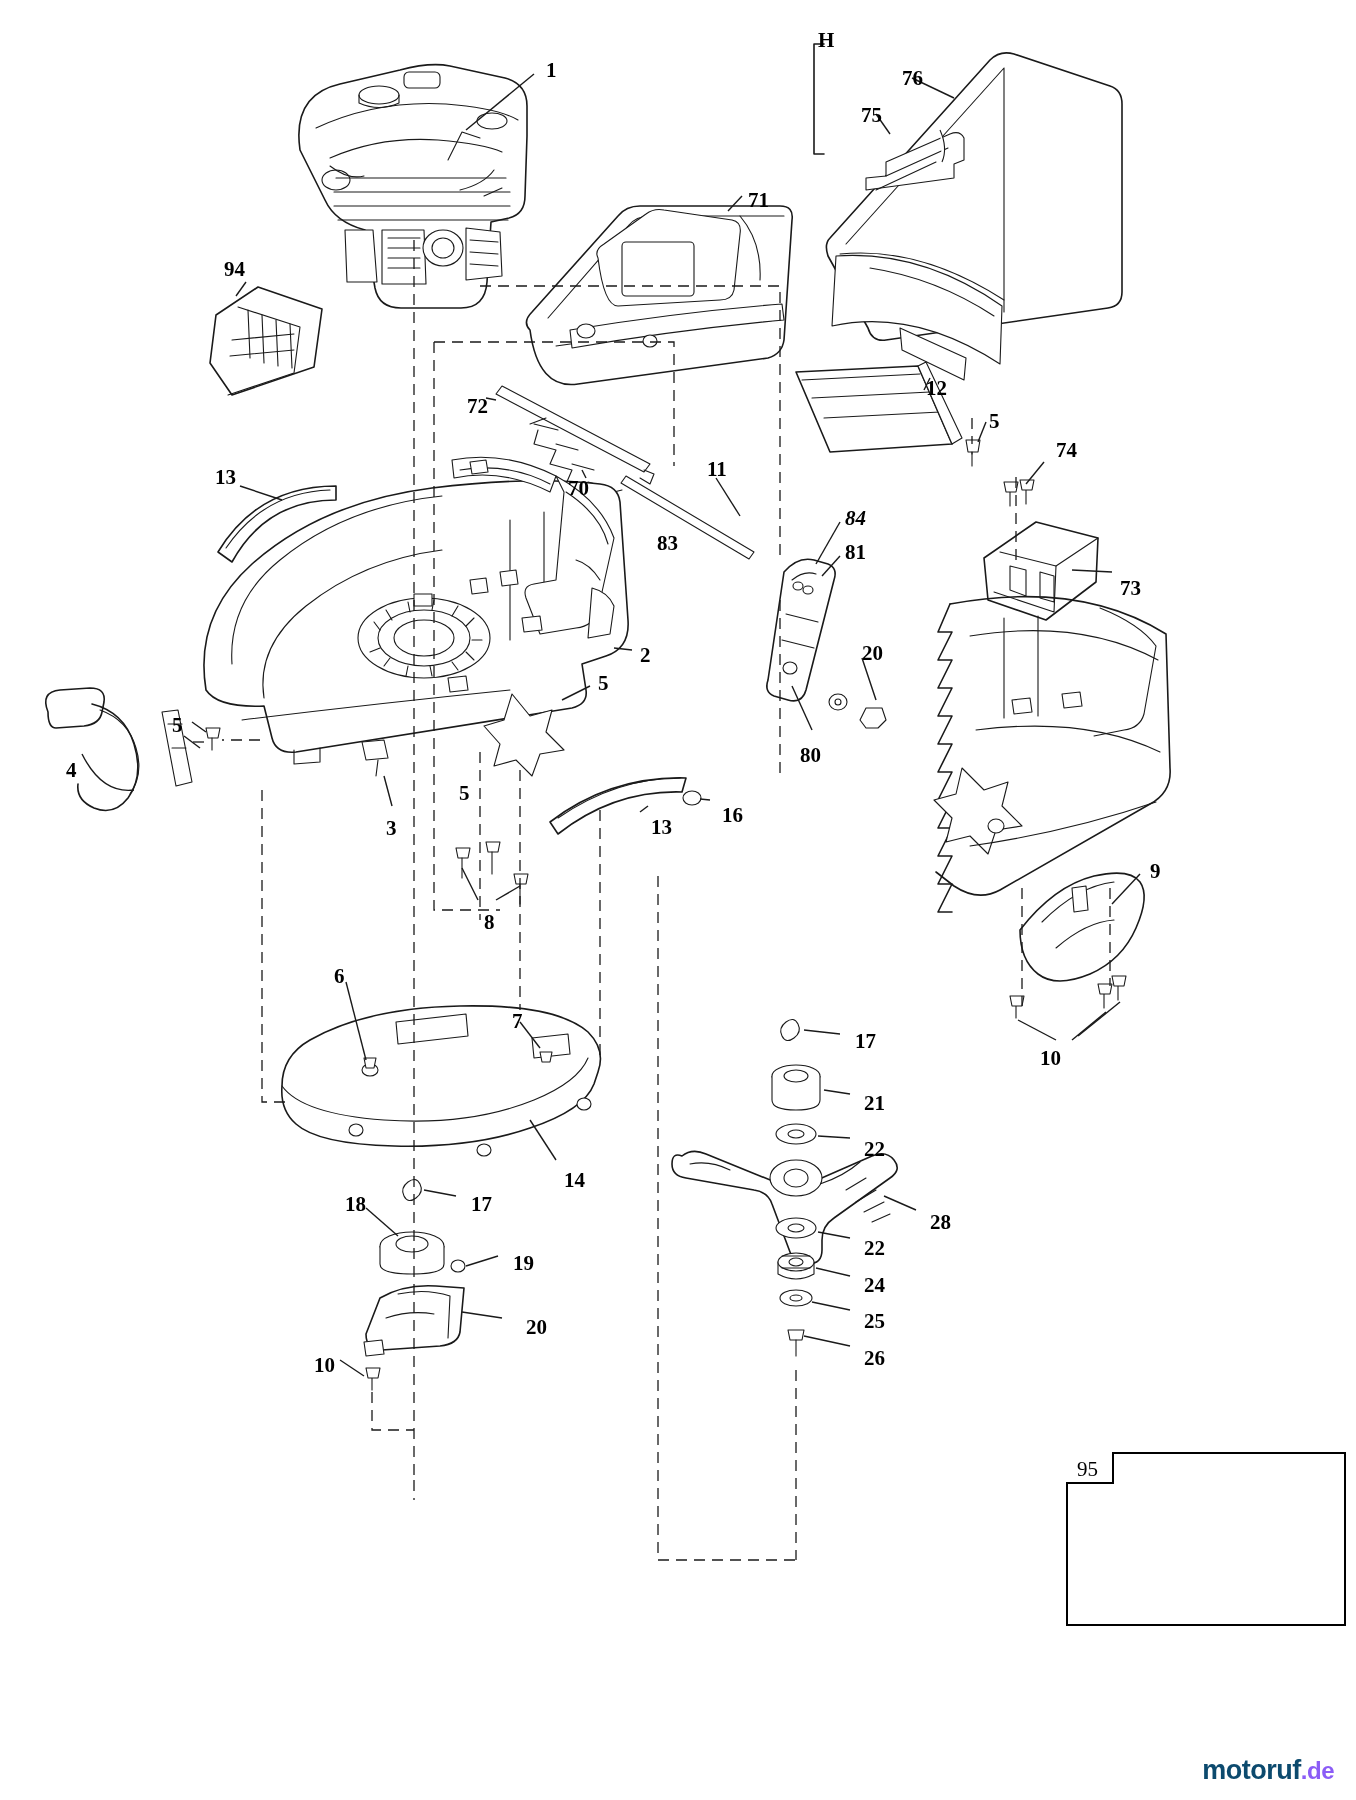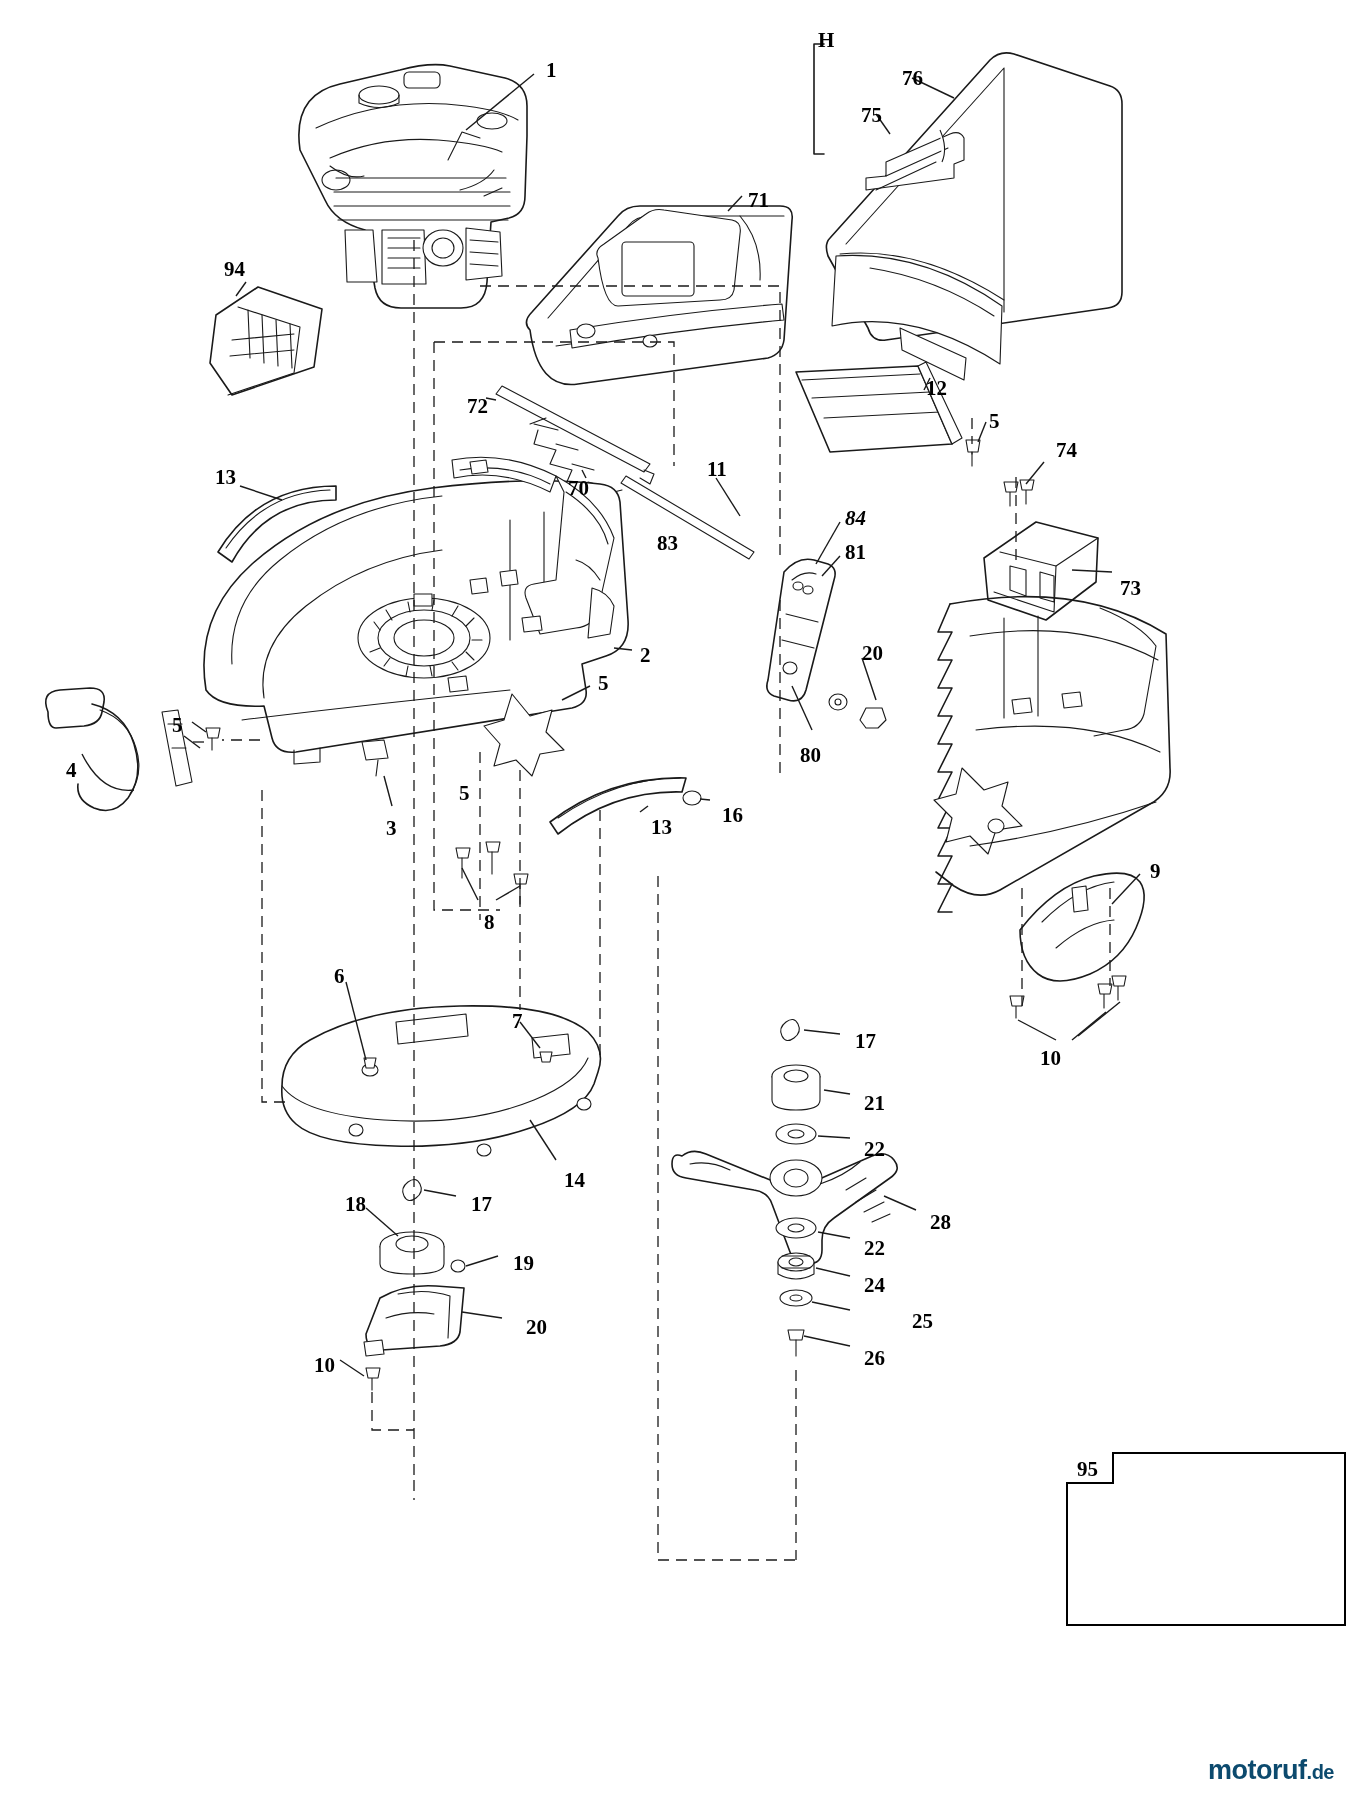--- a/index.html
+++ b/index.html
@@ -38,21 +38,21 @@
   .watermark {
     position: absolute;
     right: 22px;
     bottom: 14px;
     font-family: "Liberation Sans", sans-serif;
     font-size: 27px;
     font-weight: bold;
     letter-spacing: -0.5px;
   }
   .wm-main { color: #0c4a6e; }
-  .wm-suffix { color: #0c4a6e; font-size: 20px; }
+  .wm-suffix { color: #8b5cf6; font-size: 24px; }
   .inset-box {
     position: absolute;
     left: 1066px;
     top: 1452px;
     width: 276px;
     height: 170px;
     border: 2px solid #000;
     background: #fff;
   }
   .inset-label-box {
@@ -64,21 +64,21 @@
     border: 2px solid #000;
     border-left: none;
     border-top: none;
     background: #fff;
   }
   .inset-label {
     position: absolute;
     left: 1077px;
     top: 1457px;
     font-size: 21px;
-    font-weight: bold;
+    font-weight: normal;
   }
 </style>
 </head>
 <body>
 
 <div id="diagram-root">
 
   <svg id="parts-svg" viewBox="0 0 1356 1800">
     <defs>
       <style>
@@ -451,21 +451,21 @@
   <div class="callout" style="left:345px; top:1194px;">18</div>
   <div class="callout" style="left:513px; top:1253px;">19</div>
   <div class="callout" style="left:526px; top:1317px;">20</div>
   <div class="callout" style="left:314px; top:1355px;">10</div>
   <div class="callout" style="left:855px; top:1031px;">17</div>
   <div class="callout" style="left:864px; top:1093px;">21</div>
   <div class="callout" style="left:864px; top:1139px;">22</div>
   <div class="callout" style="left:930px; top:1212px;">28</div>
   <div class="callout" style="left:864px; top:1238px;">22</div>
   <div class="callout" style="left:864px; top:1275px;">24</div>
-  <div class="callout" style="left:864px; top:1311px;margin-left:48px;">25</div>
+  <div class="callout" style="left:864px; top:1311px;">25</div>
   <div class="callout" style="left:864px; top:1348px;">26</div>
 
   <div class="inset-box"></div>
   <div class="inset-label-box"></div>
   <div class="inset-label">95</div>
 
   <div class="watermark">
     <span class="wm-main">motoruf</span><span class="wm-suffix">.de</span>
   </div>
 

